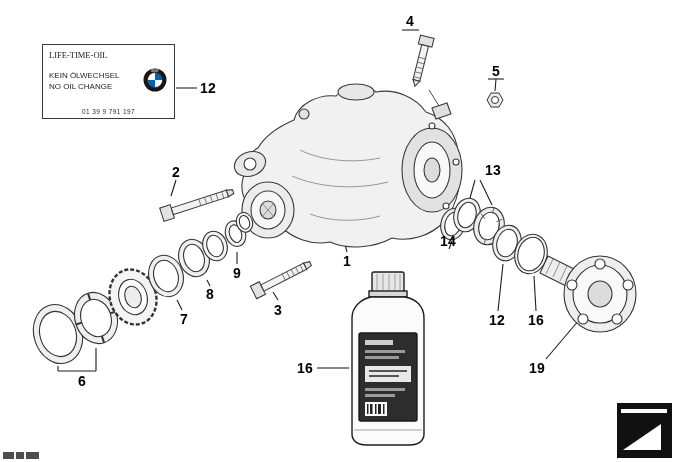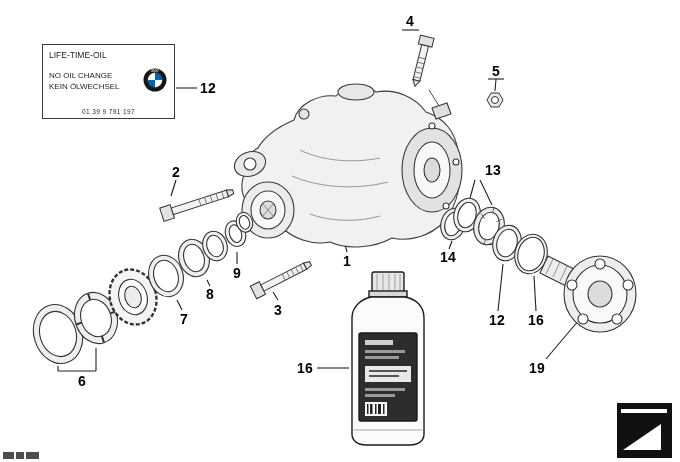--- a/index.html
+++ b/index.html
@@ -4,21 +4,21 @@
 <style>
   html,body{margin:0;padding:0;background:#fff;}
   .stage{position:relative;width:680px;height:462px;background:#ffffff;overflow:hidden;
          font-family:"Liberation Sans",sans-serif;}
   svg{display:block;}
   .diagram-svg{position:absolute;left:0;top:0;}
   .callout{position:absolute;transform:translate(-50%,-50%);font-weight:bold;font-size:14px;
            color:#000;line-height:1;letter-spacing:.3px;}
   .labelbox{position:absolute;left:42px;top:44px;width:133px;height:75px;border:1.4px solid #3a3a3a;
             background:#fff;box-sizing:border-box;padding:5px 6px;}
-  .labelbox .t1{font-size:8.5px;color:#1c1c1c;}
+  .labelbox .t1{font-size:8.5px;color:#1c1c1c;font-family:Liberation Serif, serif;}
   .labelbox .t2{font-size:8px;color:#1c1c1c;margin-top:10px;line-height:1.4;}
   .labelbox .pn{position:absolute;bottom:3px;left:0;right:0;text-align:center;font-size:6.5px;
                 color:#2e2e2e;letter-spacing:.4px;}
   .roundel{position:absolute;right:7px;top:23px;}
 </style>
 </head>
 <body>
 
 <div class="stage">
 
@@ -247,22 +247,22 @@
     <g fill="#2e2e2e" opacity=".85">
       <rect x="3" y="452" width="11" height="7"></rect>
       <rect x="16" y="452" width="8" height="7"></rect>
       <rect x="26" y="452" width="13" height="7"></rect>
     </g>
   </svg>
 
   <div class="labelbox">
     <div class="t1">LIFE-TIME-OIL</div>
     <div class="t2">
+      <div>KEIN ÖLWECHSEL</div>
       <div>NO OIL CHANGE</div>
-      <div>KEIN ÖLWECHSEL</div>
     </div>
     <svg class="roundel" width="24" height="24" viewBox="0 0 24 24">
       <circle cx="12" cy="12" r="11.5" fill="#161616"></circle>
       <circle cx="12" cy="12" r="7.5" fill="#ffffff"></circle>
       <path d="M12,12 L12,4.5 A7.5,7.5 0 0 1 19.5,12 Z" fill="#0066B1"></path>
       <path d="M12,12 L12,19.5 A7.5,7.5 0 0 1 4.5,12 Z" fill="#0066B1"></path>
       <circle cx="12" cy="12" r="7.5" fill="none" stroke="#161616" stroke-width=".6"></circle>
       <text x="12" y="3.6" font-size="3" fill="#ffffff" text-anchor="middle" font-family="Liberation Sans, sans-serif">BMW</text>
     </svg>
     <div class="pn">01 39 9 791 197</div>
@@ -274,17 +274,17 @@
   <div class="callout" style="left:410px;top:21px">4</div>
   <div class="callout" style="left:496px;top:71px">5</div>
   <div class="callout" style="left:82px;top:381px">6</div>
   <div class="callout" style="left:184px;top:319px">7</div>
   <div class="callout" style="left:210px;top:294px">8</div>
   <div class="callout" style="left:237px;top:273px">9</div>
   <div class="callout" style="left:537px;top:368px">19</div>
   <div class="callout" style="left:536px;top:320px">16</div>
   <div class="callout" style="left:497px;top:320px">12</div>
   <div class="callout" style="left:493px;top:170px">13</div>
-  <div class="callout" style="left:448px;top:257px">14</div>
+  <div class="callout" style="left:448px;top:241px">14</div>
   <div class="callout" style="left:208px;top:88px">12</div>
   <div class="callout" style="left:305px;top:368px">16</div>
 
 </div>
 
 </body></html>

